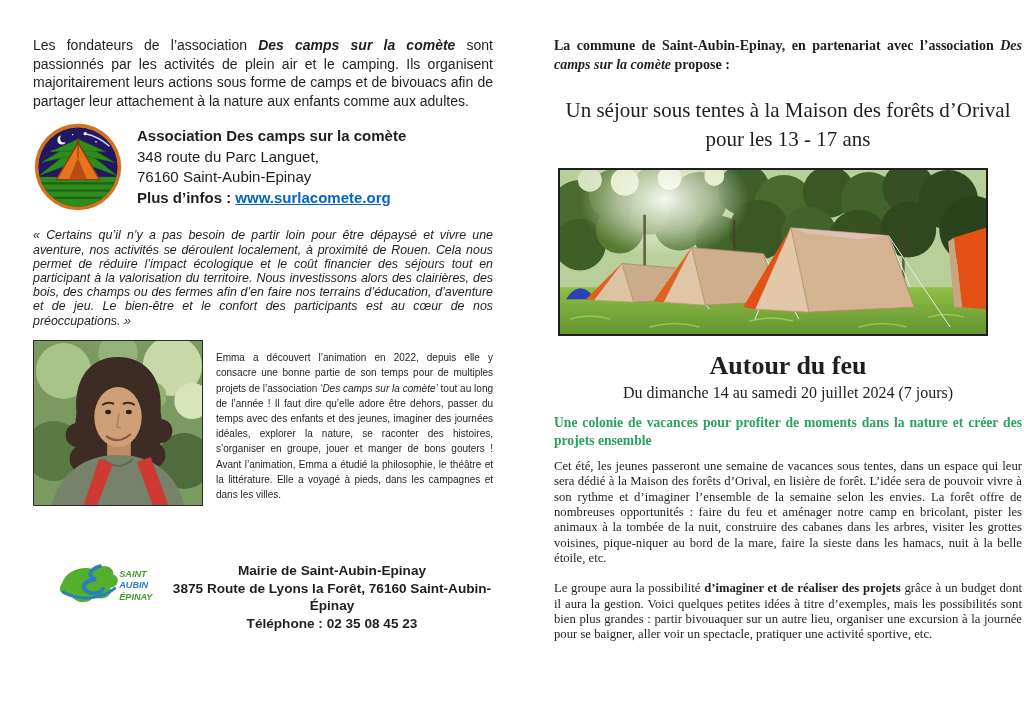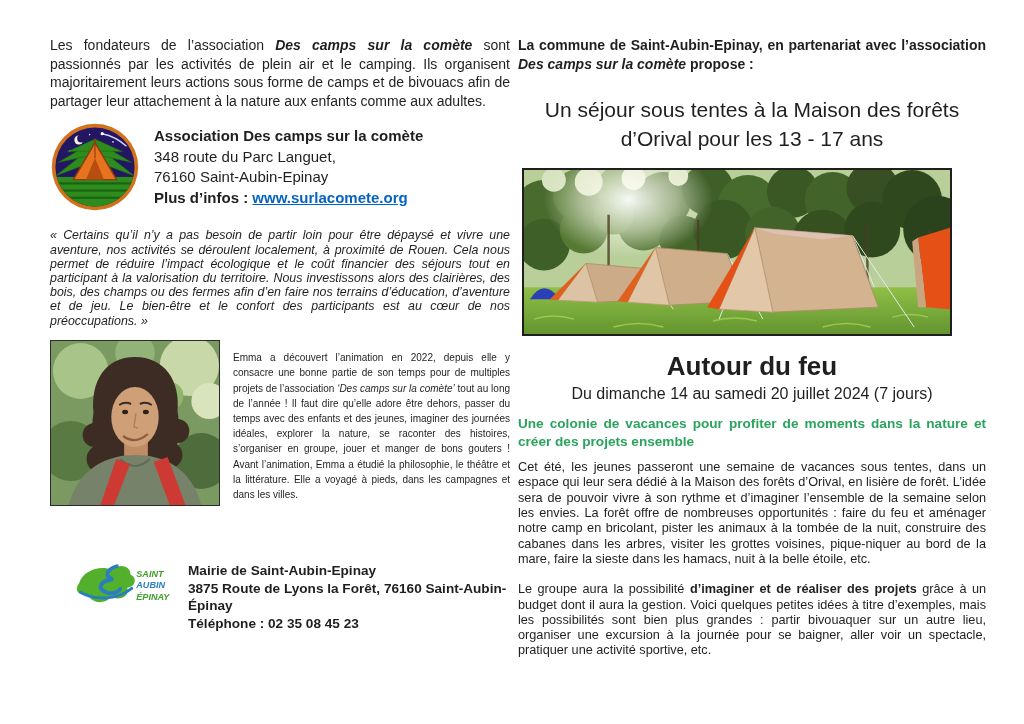--- a/index.html
+++ b/index.html
@@ -1,19 +1,19 @@
 <!DOCTYPE html>
 <html lang="fr"><head>
 <meta charset="utf-8">
 <style>
   html,body{margin:0;padding:0;background:#ffffff;}
   .page{position:relative;width:1024px;height:724px;background:#ffffff;overflow:hidden;
         font-family:"Liberation Sans",sans-serif;color:#1f1f1f;}
-  .col-left{position:absolute;left:50px;top:36px;width:460px;}
-  .col-right{position:absolute;left:518px;top:36px;width:468px;}
+  .col-left{position:absolute;left:33px;top:36px;width:460px;}
+  .col-right{position:absolute;left:554px;top:36px;width:468px;font-family:Liberation Serif, serif;}
 
   .p-body{font-size:14px;line-height:18.6px;text-align:justify;margin:0;}
   .brand-bi{font-weight:bold;font-style:italic;}
 
   .assoc-row{display:flex;margin-top:12px;align-items:flex-start;}
   .assoc-logo{width:90px;height:90px;flex:0 0 auto;}
   .assoc-text{margin-left:14px;font-size:15px;line-height:20.5px;padding-top:4px;}
   .assoc-name{font-weight:bold;}
   .assoc-info{font-weight:bold;}
   a.site-link{color:#0563c1;font-weight:bold;text-decoration:underline;}
@@ -22,21 +22,21 @@
 
   .director-heading{margin-top:15px;font-size:15px;font-weight:bold;text-align:center;}
 
   .bio-row{display:flex;margin-top:10px;align-items:flex-start;}
   .director-photo{width:168px;height:164px;flex:0 0 auto;border:1px solid #2b2b2b;}
   .director-photo svg{display:block;width:100%;height:100%;}
   .bio-text{margin-left:13px;font-size:10px;line-height:15.2px;text-align:justify;}
 
   .mairie-row{display:flex;margin-top:46px;align-items:flex-start;margin-left:20px;}
   .town-logo{width:104px;height:62px;flex:0 0 auto;}
-  .mairie-text{margin-left:14px;font-size:13.6px;line-height:17.6px;font-weight:bold;padding-top:4px;}
+  .mairie-text{margin-left:14px;font-size:13.6px;line-height:17.6px;font-weight:bold;padding-top:4px;text-align:center;}
 
   .partner{font-size:14px;line-height:19px;font-weight:bold;text-align:justify;margin:0;}
   .big-title{margin-top:22px;font-size:21px;line-height:28.5px;text-align:center;}
   .tents-photo{margin-top:15px;margin-left:4px;width:426px;height:164px;border:2px solid #1f1f1f;}
   .tents-photo svg{display:block;width:100%;height:100%;}
   .camp-title{margin-top:15px;font-size:26px;font-weight:bold;text-align:center;}
   .camp-dates{margin-top:3px;font-size:16px;text-align:center;}
   .tagline{margin-top:12px;font-size:13.6px;line-height:17.6px;font-weight:bold;color:#2aa35e;text-align:justify;}
   .para{margin-top:10px;font-size:12.7px;line-height:15.3px;text-align:justify;}
   .para.second{margin-top:15px;}

